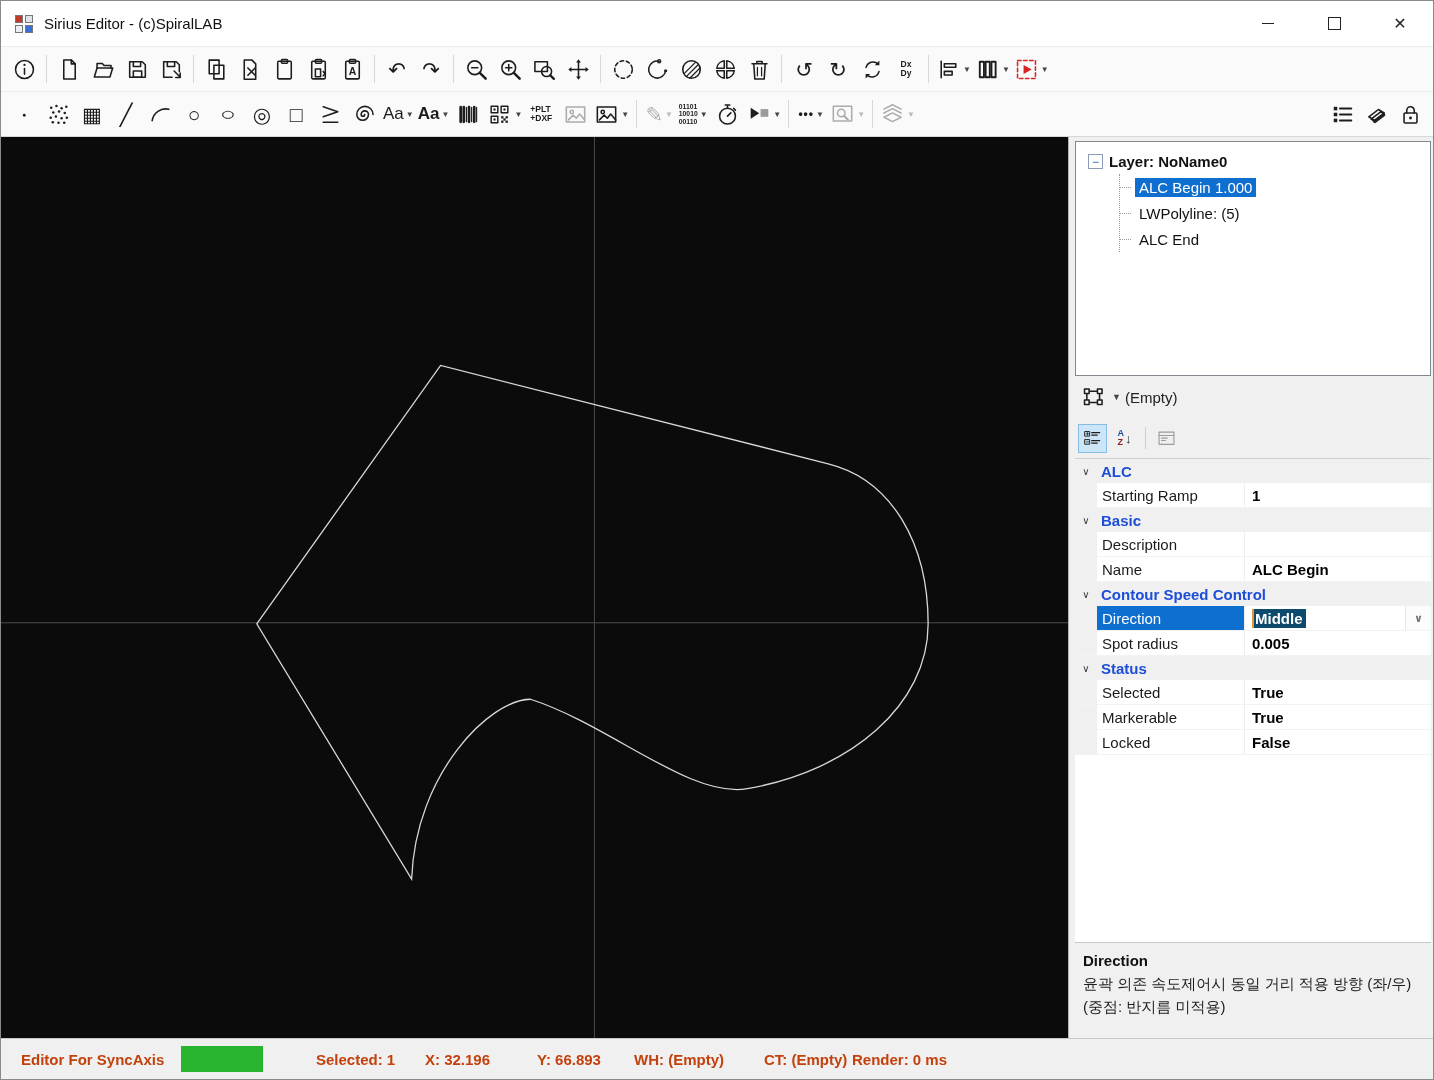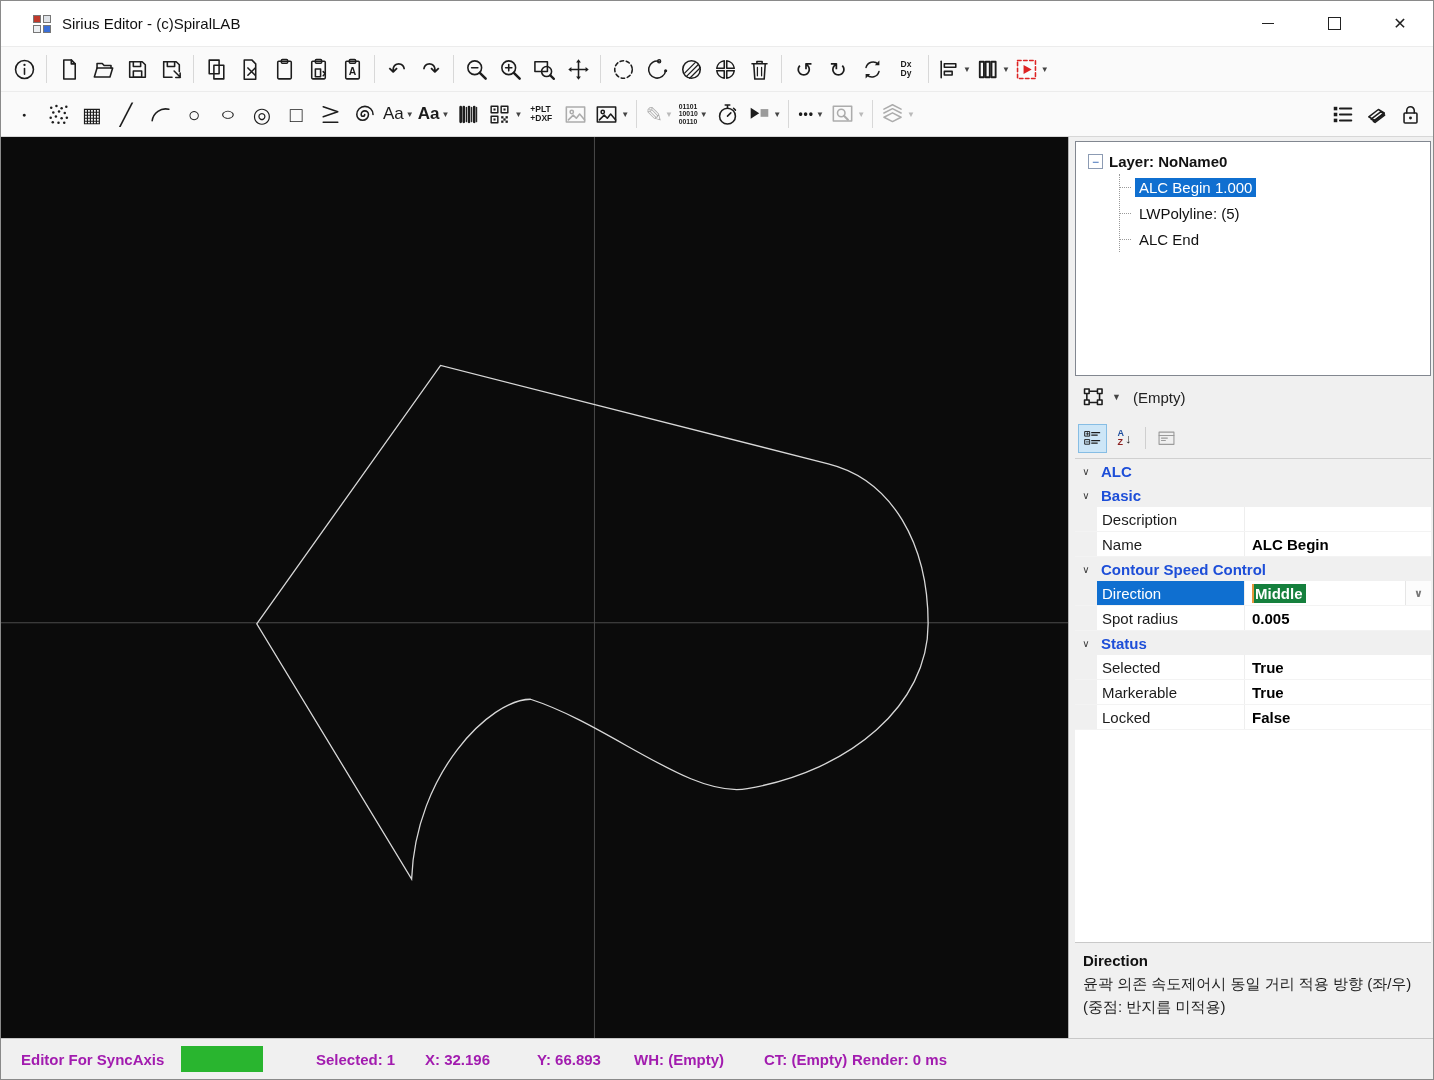--- a/index.html
+++ b/index.html
@@ -1,18 +1,18 @@
 <!DOCTYPE html>
 <html><head>
 <meta charset="utf-8">
 <style>
   html,body{margin:0;padding:0;background:#d4d4d4;}
   .window{width:1434px;height:1080px;box-sizing:border-box;border:1px solid #8a8a8a;display:flex;flex-direction:column;background:#fff;font-family:"Liberation Sans","DejaVu Sans",sans-serif;color:#111;overflow:hidden;}
   
-  .titlebar{height:45px;flex:none;display:flex;align-items:center;background:#fff;padding-left:32px;}
+  .titlebar{height:45px;flex:none;display:flex;align-items:center;background:#fff;padding-left:14px;}
   .app-icon{width:18px;height:18px;display:grid;grid-template-columns:8px 8px;grid-template-rows:8px 8px;gap:2px;}
   .app-icon i{display:block;border:1px solid #777;box-sizing:border-box;}
   .ai1{background:#c0392b;} .ai2{background:#dfe3e8;} .ai3{background:#eceff2;} .ai4{background:#3a6fd8;}
   .title{font-size:15px;margin-left:11px;}
   .win-controls{margin-left:auto;display:flex;height:100%;}
   .win-btn{width:66px;height:100%;display:flex;align-items:center;justify-content:center;}
   .gl-min{width:12px;border-top:1.6px solid #222;}
   .gl-max{width:11px;height:11px;border:1.6px solid #222;}
   .gl-close{font-size:16px;color:#222;line-height:1;}
   
@@ -42,49 +42,49 @@
   .tree-root{display:flex;align-items:center;font-weight:bold;padding-left:12px;height:25px;}
   .expander{width:13px;height:13px;border:1px solid #8c9bb3;background:#fff;margin-right:6px;display:flex;align-items:center;justify-content:center;font-size:12px;line-height:0;color:#2b5fb0;font-weight:normal;flex:none;}
   .tree-children{margin-left:43px;border-left:1px dotted #9a9a9a;}
   .tree-item{display:flex;align-items:center;height:26px;}
   .tree-item::before{content:"";width:11px;border-top:1px dotted #9a9a9a;margin-right:4px;flex:none;}
   .tree-label{padding:1px 4px;white-space:nowrap;}
   .tree-item.sel .tree-label{background:#0f6fd0;color:#fff;}
   
   .selrow{height:42px;flex:none;display:flex;align-items:center;padding-left:6px;font-size:15px;color:#222;gap:4px;}
   .selrow .dd{font-size:9px;}
-  .selrow-label{margin-left:8px;}
+  .selrow-label{}
   
   .pgtoolbar{height:40px;flex:none;display:flex;align-items:center;gap:3px;padding-left:3px;}
   .pgtb-btn{width:27px;height:27px;display:flex;align-items:center;justify-content:center;border:1px solid transparent;}
   .pgtb-btn.selected{background:#cde6f7;border-color:#86bde4;}
   .pgtb-btn.disabled{opacity:.4;}
   .pgtb-btn svg.icon{width:19px;height:19px;stroke-width:1.4;}
   .azwrap{display:flex;align-items:center;}
   .azcol{display:flex;flex-direction:column;font-size:9px;line-height:1.05;font-weight:bold;}
   .azA{color:#1d4e9e;} .azZ{color:#8c1f1f;}
   .azarrow{font-size:13px;margin-left:1px;color:#222;}
   .pgsep{width:1px;height:22px;background:#cfcfcf;margin:0 3px;}
   
   .pgrid{flex:1;background:#fff;border-top:1px solid #d0d0d0;overflow:hidden;font-size:15px;}
   .pgrow{display:flex;height:24px;align-items:stretch;border-bottom:1px solid #f3f3f3;}
   .gutter{width:22px;flex:none;background:#f0f0f0;display:flex;align-items:center;justify-content:center;color:#3c3c3c;font-size:10px;}
   .pgrow.cat{background:#f0f0f0;border-bottom:none;}
   .pgrow.cat .catlabel{font-weight:bold;display:flex;align-items:center;padding-left:4px;color:#1d4ed8;}
   .pgname{width:142px;flex:none;display:flex;align-items:center;padding-left:5px;border-right:1px solid #eee;color:#1b1b1b;white-space:nowrap;overflow:hidden;}
   .pgval{flex:1;display:flex;align-items:center;padding-left:7px;font-weight:bold;color:#000;min-width:0;}
   .pgrow.sel .pgname{background:#0f6fd0;color:#fff;}
-  .selval{background:#15803d;color:#fff;border-left:2px solid #e8963c;padding:1px 3px 1px 1px;}
+  .selval{background:#0c4a6e;color:#fff;border-left:2px solid #e8963c;padding:1px 3px 1px 1px;}
   .combo{margin-left:auto;width:25px;align-self:stretch;display:flex;align-items:center;justify-content:center;color:#777;font-size:11px;border-left:1px solid #e6e6e6;background:#fcfcfc;flex:none;}
   
   .pghelp{height:86px;flex:none;border-top:1px solid #c9c9c9;background:#f0f0f0;padding:9px 10px 0 8px;font-size:15px;}
   .help-title{font-weight:bold;margin-bottom:4px;}
   .help-text{color:#1d1d1d;line-height:1.5;}
   
-  .statusbar{height:40px;flex:none;background:#f0f0f0;border-top:1px solid #c8c8c8;position:relative;font-size:15px;font-weight:bold;color:#a21caf;}
+  .statusbar{height:40px;flex:none;background:#f0f0f0;border-top:1px solid #c8c8c8;position:relative;font-size:15px;font-weight:bold;color:#c2410c;}
   .sb{position:absolute;top:50%;transform:translateY(-50%);white-space:nowrap;}
   .sb-indicator{position:absolute;left:180px;top:7px;width:82px;height:26px;}
 </style>
 </head>
 <body>
 
 <div class="window">
 
   <div class="titlebar">
     <span class="app-icon">
@@ -621,20 +621,25 @@
               </svg>
             </span>
           </span>
         </div>
 
       <div class="pgrid" id="pg-rows">
           <div class="pgrow cat">
             <span class="gutter">∨</span>
             <span class="catlabel">ALC</span>
           </div>
+          <div class="pgrow">
+            <span class="gutter"></span>
+            <span class="pgname">Starting Ramp</span>
+            <span class="pgval">1</span>
+          </div>
           <div class="pgrow cat">
             <span class="gutter">∨</span>
             <span class="catlabel">Basic</span>
           </div>
           <div class="pgrow">
             <span class="gutter"></span>
             <span class="pgname">Description</span>
             <span class="pgval"></span>
           </div>
           <div class="pgrow">

